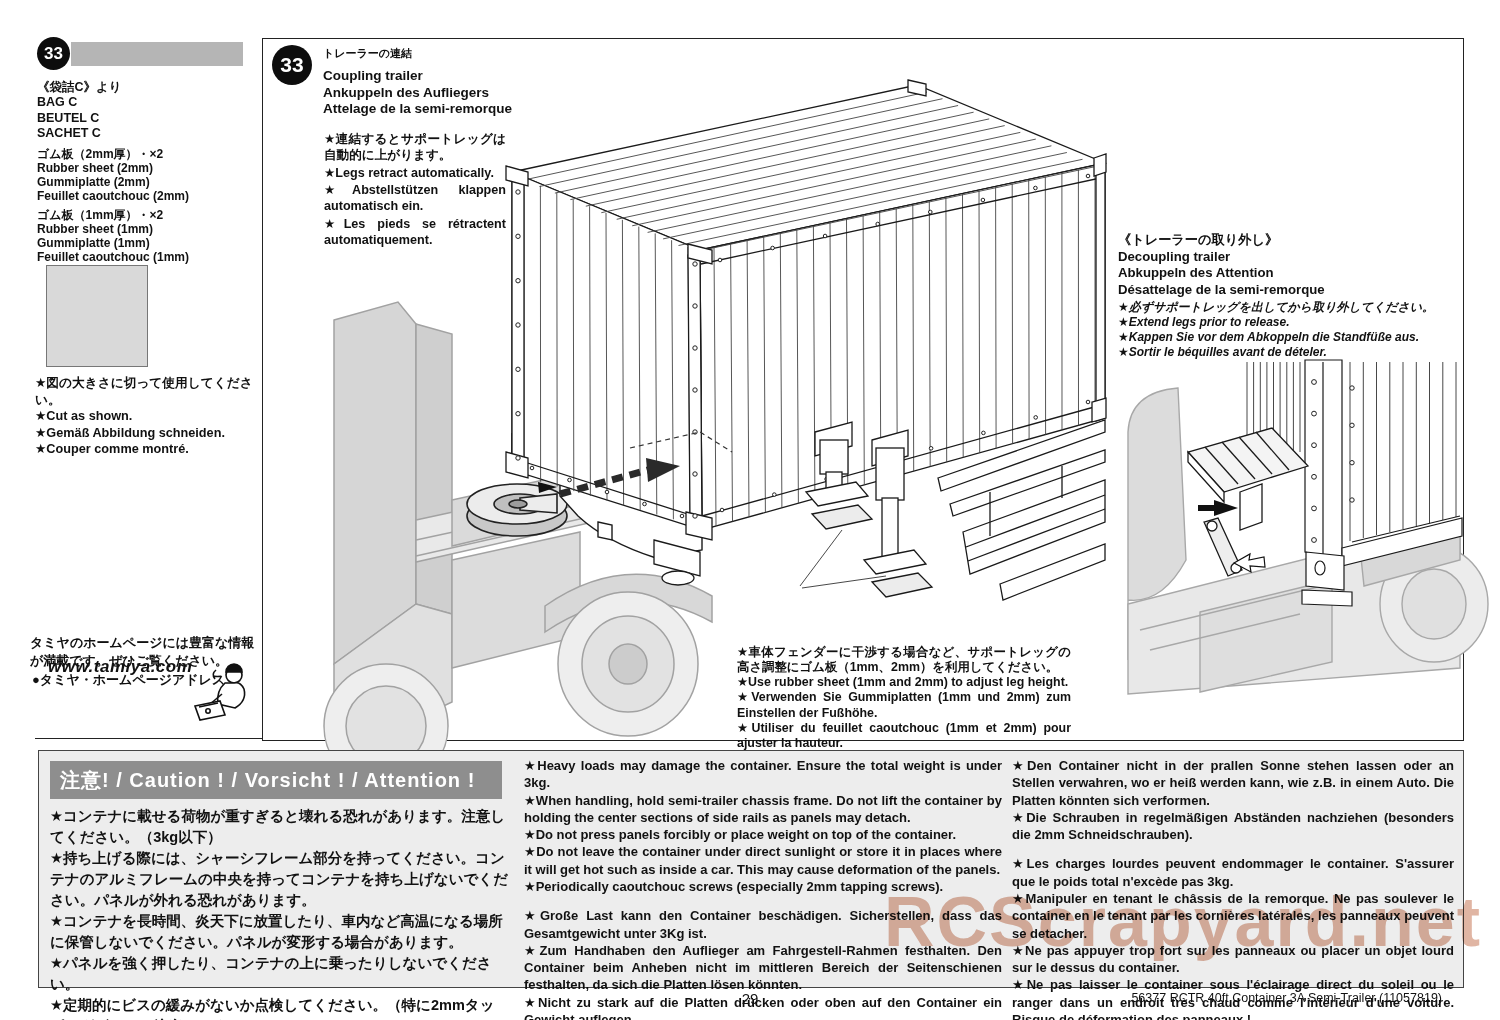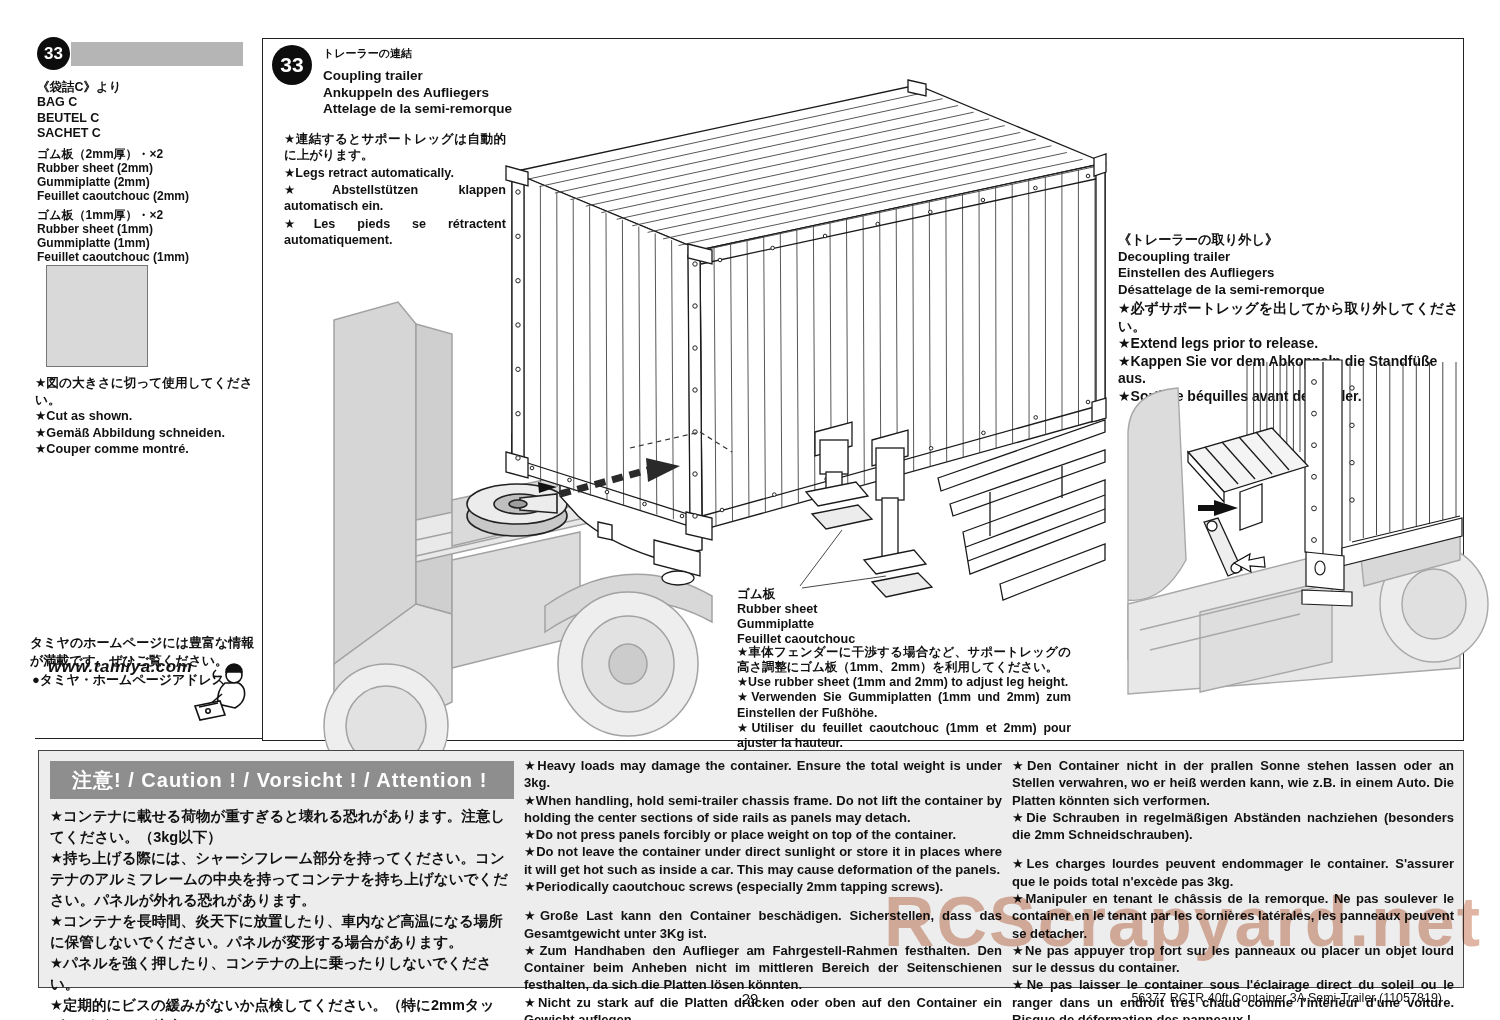--- a/index.html
+++ b/index.html
@@ -4,24 +4,24 @@
 <style>
   html,body{margin:0;padding:0;background:#fff;}
   #page{position:relative;width:1500px;height:1020px;background:#ffffff;overflow:hidden;
         font-family:"Liberation Sans","DejaVu Sans",sans-serif;color:#111;}
   .abs{position:absolute;}
   .txt{font-weight:bold;line-height:1.25;}
   .just{text-align:justify;}
   .badge{background:#0d0d0d;color:#fff;border-radius:50%;display:flex;align-items:center;justify-content:center;font-weight:bold;}
   .graybar{background:#b5b5b5;}
   .item{margin:0;}
-  .para .item{margin-bottom:1px;}
+  .para .item{margin-bottom:1px;margin-left:40px;}
   .panel{border:1.6px solid #222;}
   .caution-box{background:#ededed;border:1.4px solid #444;}
-  .caution-banner{background:#8e8e8e;color:#ffffff;font-weight:bold;font-size:20px;display:flex;align-items:center;padding-left:22px;letter-spacing:1px;}
+  .caution-banner{background:#8e8e8e;color:#ffffff;font-weight:bold;font-size:20px;display:flex;align-items:center;padding-left:10px;letter-spacing:1px;}
   .jp-col{font-size:14.5px;line-height:1.45;font-weight:bold;}
   .lat-col{font-size:13px;line-height:1.33;font-weight:bold;text-align:justify;}
   .lat-col .blockgap{height:12px;}
   .watermark{font-size:70px;font-weight:bold;color:#c4704e;opacity:0.52;letter-spacing:2px;mix-blend-mode:multiply;z-index:6;white-space:nowrap;}
   .footer{font-weight:normal;}
   svg{position:absolute;overflow:visible;}
   .hline{border-top:1.6px solid #222;}
 </style>
 </head>
 <body>
@@ -93,36 +93,30 @@
   <div class="abs txt just para" style="left:284px;top:131px;width:222px;font-size:12.6px;line-height:1.3;">
       <div class="item">★連結するとサポートレッグは自動的に上がります。</div>
       <div class="item">★Legs retract automatically.</div>
       <div class="item">★Abstellstützen klappen automatisch ein.</div>
       <div class="item">★Les pieds se rétractent automatiquement.</div>
     </div>
 
   <div class="abs txt" style="left:1118px;top:232px;font-size:13.2px;line-height:1.25;">
       <div class="item">《トレーラーの取り外し》</div>
       <div class="item">Decoupling trailer</div>
-      <div class="item">Einstellen des Aufliegers</div>
+      <div class="item">Abkuppeln des Attention</div>
       <div class="item">Désattelage de la semi-remorque</div>
     </div>
-  <div class="abs txt" style="left:1118px;top:300px;width:345px;font-size:14px;line-height:1.25;">
+  <div class="abs txt" style="left:1118px;top:300px;width:345px;font-size:12px;line-height:1.25;font-style:italic;">
       <div class="item">★必ずサポートレッグを出してから取り外してください。</div>
       <div class="item">★Extend legs prior to release.</div>
       <div class="item">★Kappen Sie vor dem Abkoppeln die Standfüße aus.</div>
       <div class="item">★Sortir le béquilles avant de dételer.</div>
     </div>
 
-  <div class="abs txt" style="left:737px;top:587px;font-size:12.6px;line-height:1.18;">
-      <div class="item">ゴム板</div>
-      <div class="item">Rubber sheet</div>
-      <div class="item">Gummiplatte</div>
-      <div class="item">Feuillet caoutchouc</div>
-    </div>
   <div class="abs txt just" style="left:737px;top:645px;width:334px;font-size:12.4px;line-height:1.22;">
       <div class="item">★車体フェンダーに干渉する場合など、サポートレッグの高さ調整にゴム板（1mm、2mm）を利用してください。</div>
       <div class="item">★Use rubber sheet (1mm and 2mm) to adjust leg height.</div>
       <div class="item">★Verwenden Sie Gummiplatten (1mm und 2mm) zum Einstellen der Fußhöhe.</div>
       <div class="item">★Utiliser du feuillet caoutchouc (1mm et 2mm) pour ajuster la hauteur.</div>
     </div>
 
   <svg class="abs" style="left:300px;top:60px;" width="812" height="682" viewBox="300 60 812 682">
 
     <g stroke="#a2a2a2" stroke-width="1.5" fill="#e3e3e3">

